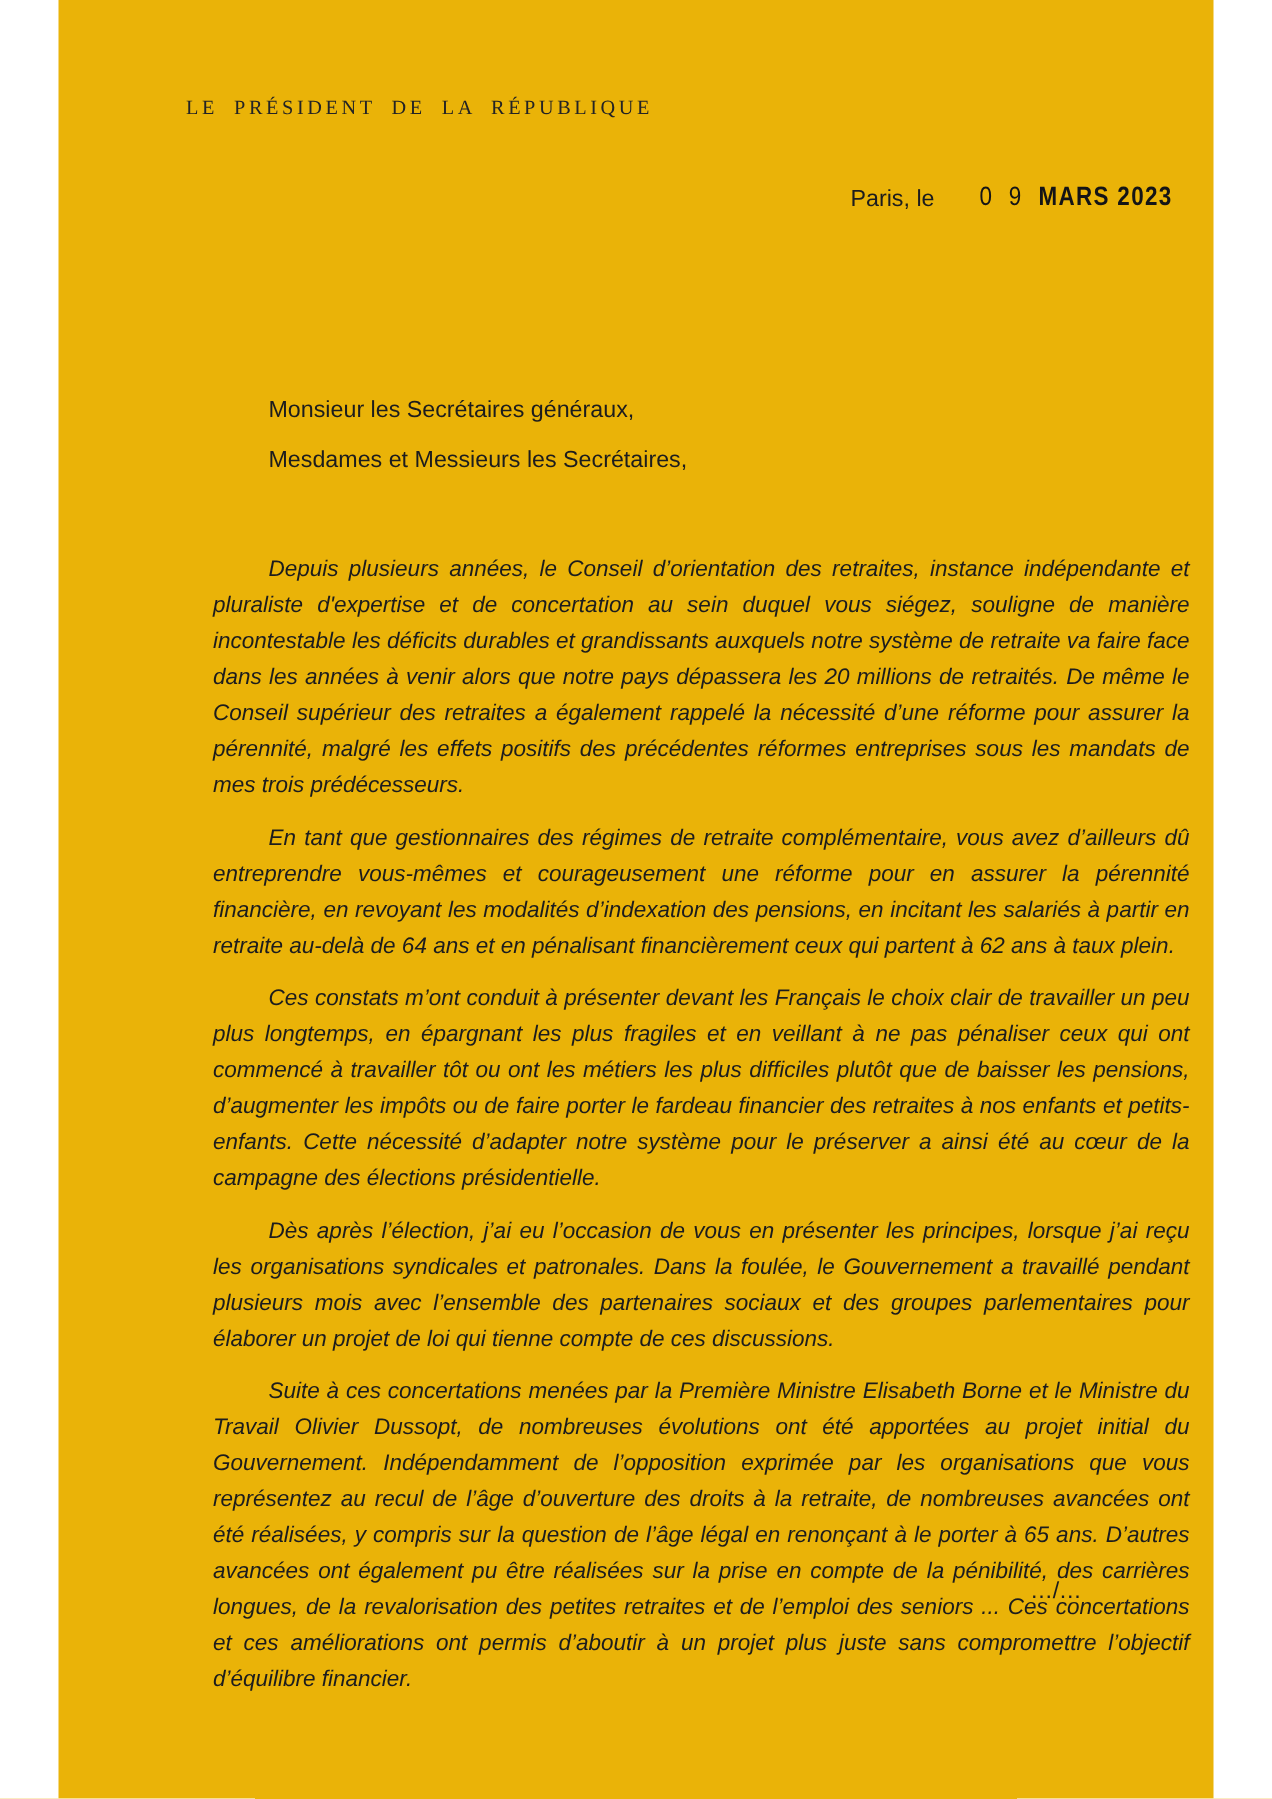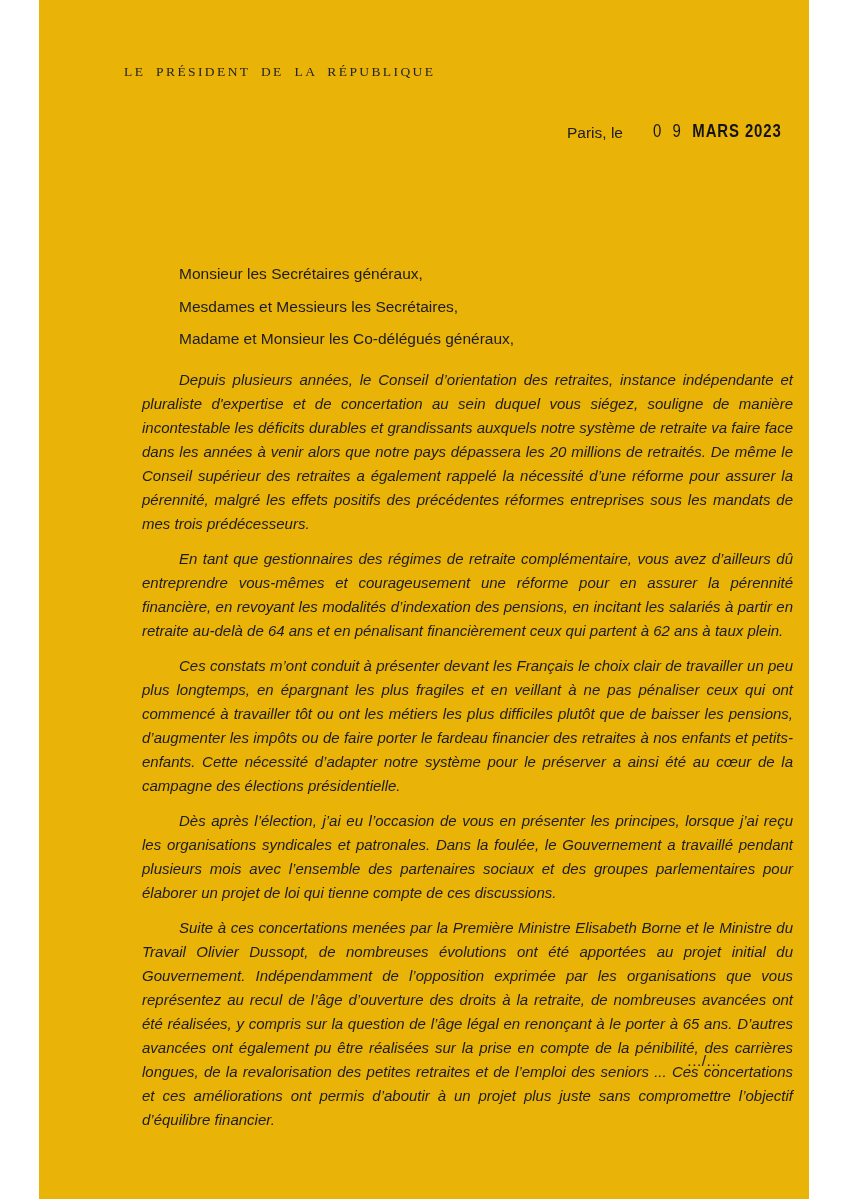--- a/index.html
+++ b/index.html
@@ -102,21 +102,20 @@
     <span>Paris, le</span>
     <span class="date-stamp">
       <span class="day">0 9</span>
       <span class="rest">MARS 2023</span>
     </span>
   </div>
 
   <div class="salutations">
     <div>Monsieur les Secrétaires généraux,</div>
     <div>Mesdames et Messieurs les Secrétaires,</div>
-    <div>Madame et Monsieur les Co-délégués généraux,</div>
   </div>
 
   <div class="body-text">
     <p>Depuis plusieurs années, le Conseil d’orientation des retraites, instance indépendante et pluraliste d'expertise et de concertation au sein duquel vous siégez, souligne de manière incontestable les déficits durables et grandissants auxquels notre système de retraite va faire face dans les années à venir alors que notre pays dépassera les 20 millions de retraités. De même le Conseil supérieur des retraites a également rappelé la nécessité d’une réforme pour assurer la pérennité, malgré les effets positifs des précédentes réformes entreprises sous les mandats de mes trois prédécesseurs.</p>
     <p>En tant que gestionnaires des régimes de retraite complémentaire, vous avez d’ailleurs dû entreprendre vous-mêmes et courageusement une réforme pour en assurer la pérennité financière, en revoyant les modalités d’indexation des pensions, en incitant les salariés à partir en retraite au-delà de 64 ans et en pénalisant financièrement ceux qui partent à 62 ans à taux plein.</p>
     <p>Ces constats m’ont conduit à présenter devant les Français le choix clair de travailler un peu plus longtemps, en épargnant les plus fragiles et en veillant à ne pas pénaliser ceux qui ont commencé à travailler tôt ou ont les métiers les plus difficiles plutôt que de baisser les pensions, d’augmenter les impôts ou de faire porter le fardeau financier des retraites à nos enfants et petits-enfants. Cette nécessité d’adapter notre système pour le préserver a ainsi été au cœur de la campagne des élections présidentielle.</p>
     <p>Dès après l’élection, j’ai eu l’occasion de vous en présenter les principes, lorsque j’ai reçu les organisations syndicales et patronales. Dans la foulée, le Gouvernement a travaillé pendant plusieurs mois avec l’ensemble des partenaires sociaux et des groupes parlementaires pour élaborer un projet de loi qui tienne compte de ces discussions.</p>
     <p>Suite à ces concertations menées par la Première Ministre Elisabeth Borne et le Ministre du Travail Olivier Dussopt, de nombreuses évolutions ont été apportées au projet initial du Gouvernement. Indépendamment de l’opposition exprimée par les organisations que vous représentez au recul de l’âge d’ouverture des droits à la retraite, de nombreuses avancées ont été réalisées, y compris sur la question de l’âge légal en renonçant à le porter à 65 ans. D’autres avancées ont également pu être réalisées sur la prise en compte de la pénibilité, des carrières longues, de la revalorisation des petites retraites et de l’emploi des seniors ... Ces concertations et ces améliorations ont permis d’aboutir à un projet plus juste sans compromettre l’objectif d’équilibre financier.</p>
   </div>
 

